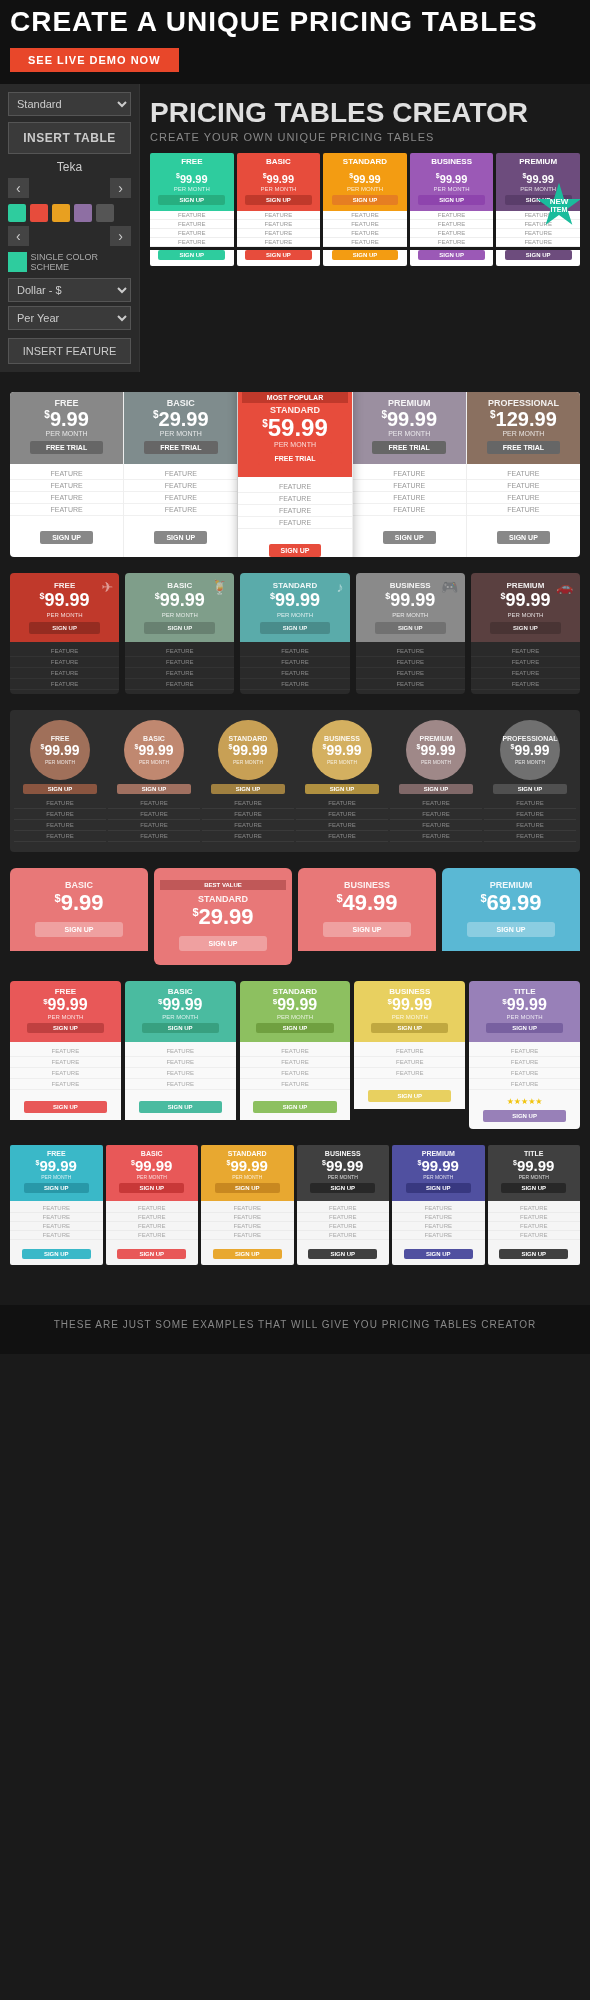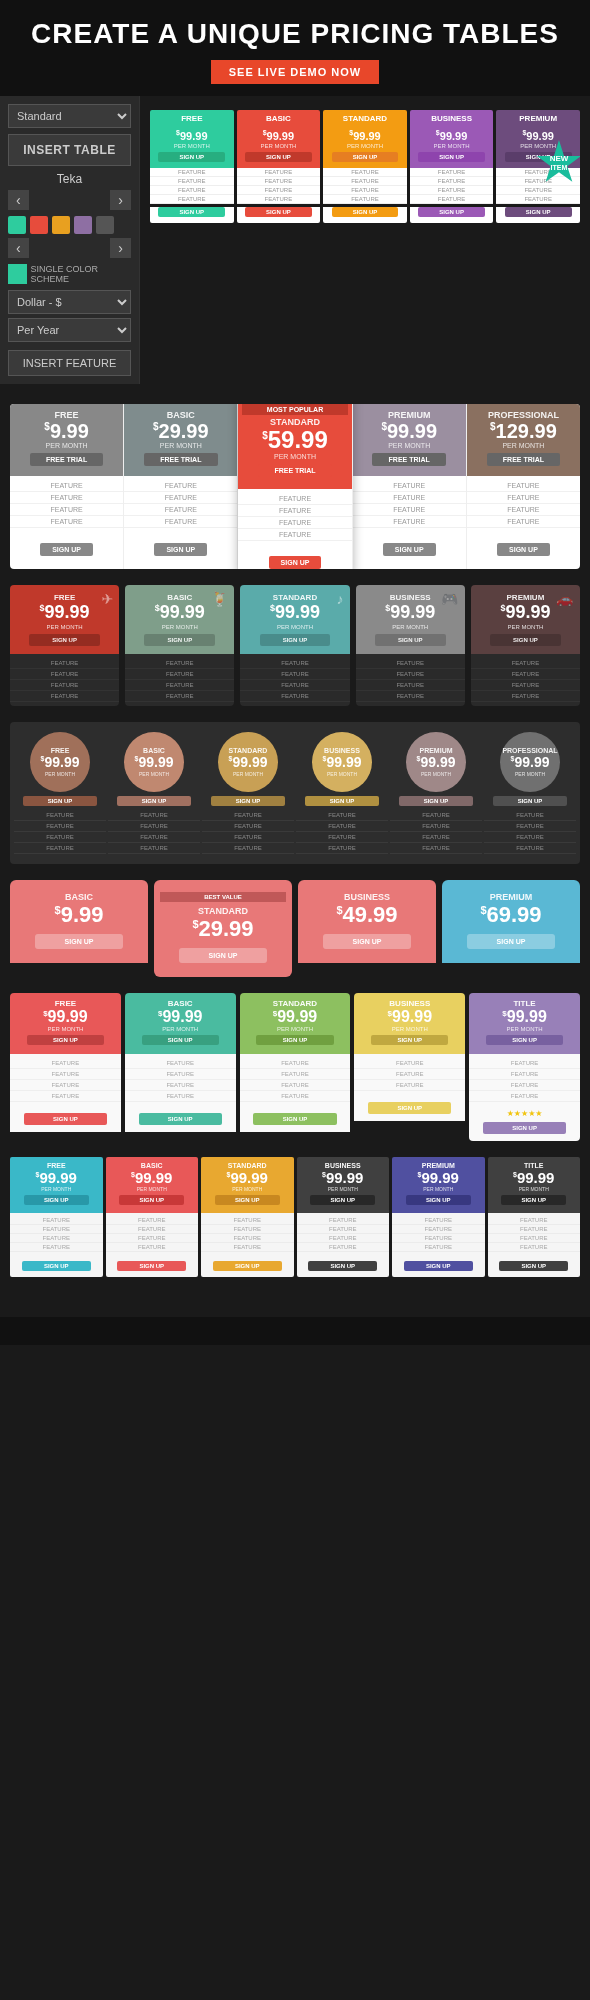--- a/index.html
+++ b/index.html
@@ -7,22 +7,21 @@
       width: 590px;
       background: #1a1a1a;
       font-family: Arial, sans-serif;
       color: #fff;
       overflow-x: hidden;
     }
 
     
     .header {
       background: #111;
-      text-align: center;
-      padding: 18px 10px 12px;
+      padding: 6px 10px 12px;
     }
     .header h1 {
       font-size: 28px;
       font-weight: 900;
       letter-spacing: 1px;
       text-transform: uppercase;
       color: #fff;
     }
     .live-demo-btn {
       display: inline-block;
@@ -675,20 +674,22 @@
     <select class="small">
       <option>Dollar - $</option>
     </select>
     <select class="small">
       <option>Per Year</option>
     </select>
     <button class="insert-feature-btn">INSERT FEATURE</button>
   </div>
 
   <div class="right-content">
+    <div class="pricing-title">PRICING TABLES CREATOR</div>
+    <div class="pricing-subtitle">CREATE YOUR OWN UNIQUE PRICING TABLES</div>
 
     <div class="mini-table-wrap">
       <div class="mini-table-row">
 
         <div class="mini-col">
           <div class="mini-col-header" style="background:#2ecc9e">FREE</div>
           <div style="background:#2ecc9e; padding:2px 0 3px;">
             <div class="mini-price"><sup style="font-size:7px">$</sup>99.99</div>
             <div class="mini-per">PER MONTH</div>
             <div class="mini-signup-btn" style="background:#27ae80">SIGN UP</div>
@@ -1267,13 +1268,14 @@
       </div>
       <div style="background:#f5f5f5;padding:3px 0;text-align:center">
         <div class="ex6-bottom-btn" style="background:#404040">SIGN UP</div>
       </div>
     </div>
   </div>
 
 </div>
 
 <div class="footer-section">
+  <div class="footer-text">THESE ARE JUST SOME EXAMPLES THAT WILL GIVE YOU PRICING TABLES CREATOR</div>
 </div>
 
 </body></html>

